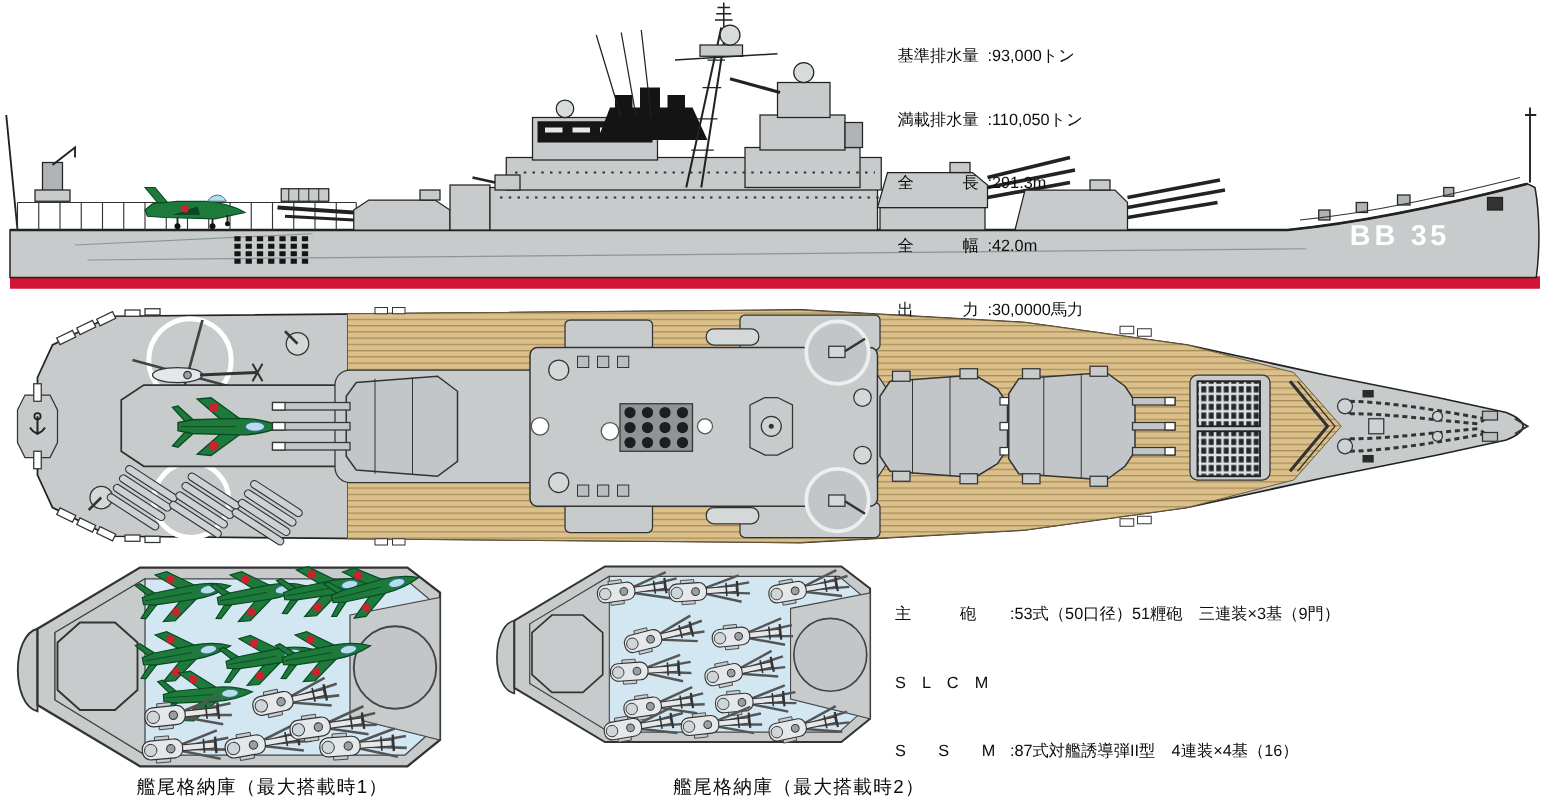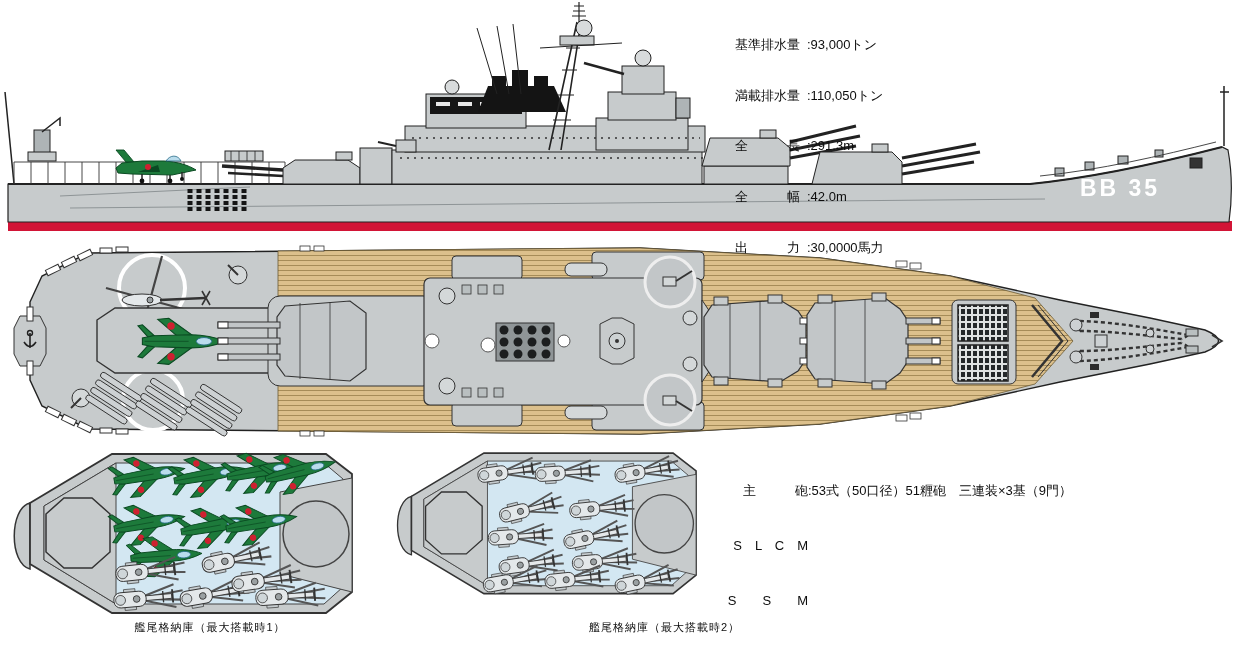--- a/index.html
+++ b/index.html
@@ -8,25 +8,25 @@
     --hangar-blue:#d3e7f2; --jet-green:#1d7a3b; --jet-green-dark:#0a4a22;
     --roundel-red:#cf2030; --helo-gray:#e4e8ea; --text:#0d0d0d; --white:#ffffff;
   }
   html,body{margin:0;padding:0;}
   #stage{position:relative;width:1235px;height:647px;background:#fff;overflow:hidden;
          font-family:"Liberation Sans","DejaVu Sans",sans-serif;color:var(--text);}
   svg{position:absolute;display:block;}
   .spec-block{position:absolute;font-size:13px;line-height:16.9px;white-space:pre;}
   .spec-row{display:flex;}
   .spec-row .lbl{display:inline-block;white-space:pre;}
-  #specs-top{left:718px;top:3px;margin-left:17px;}
+  #specs-top{left:718px;top:3px;}
   #specs-top .lbl{width:72px;}
   #specs-arm{left:716px;top:446px;line-height:18.2px;font-size:13px;}
-  #specs-arm .lbl{width:92px;text-align:right;}
-  .caption{position:absolute;top:620px;font-size:11px;text-align:center;width:300px;letter-spacing:1px;}
+  #specs-arm .lbl{width:92px;}
+  .caption{position:absolute;top:620px;font-size:15px;text-align:center;width:300px;letter-spacing:1px;}
   #cap1{left:60px;} #cap2{left:440px;text-align:right;}
 </style>
 </head>
 <body>
 
 <div id="stage">
 
 <svg width="0" height="0" aria-hidden="true">
   <defs>
     <g id="jt">
@@ -478,21 +478,21 @@
   <div class="spec-row"><span class="lbl">基準排水量</span><span>:93,000トン</span></div>
   <div class="spec-row"><span class="lbl">満載排水量</span><span>:110,050トン</span></div>
   <div class="spec-row"><span class="lbl">全　　　長</span><span>:291.3m</span></div>
   <div class="spec-row"><span class="lbl">全　　　幅</span><span>:42.0m</span></div>
   <div class="spec-row"><span class="lbl">出　　　力</span><span>:30,0000馬力</span></div>
 </div>
 
 <div id="specs-arm" class="spec-block">
   <div class="spec-row"><span class="lbl">主　　　砲</span><span>:53式（50口径）51糎砲　三連装×3基（9門）</span></div>
   <div class="spec-row"><span class="lbl">S　L　C　M</span></div>
-  <div class="spec-row"><span class="lbl">S　　S　　M</span></div>
+  <div class="spec-row"><span class="lbl">S　　S　　M</span><span>:87式対艦誘導弾II型　4連装×4基（16）</span></div>
   <div class="spec-row"><span class="lbl">対空誘導弾</span><span>:81式垂直型誘導弾発射装置×4基（244セル）（長距離対空誘導弾専用）</span></div>
   
   
   
   
   
   
 </div>
 
 <div id="cap1" class="caption">艦尾格納庫（最大搭載時1）</div>

